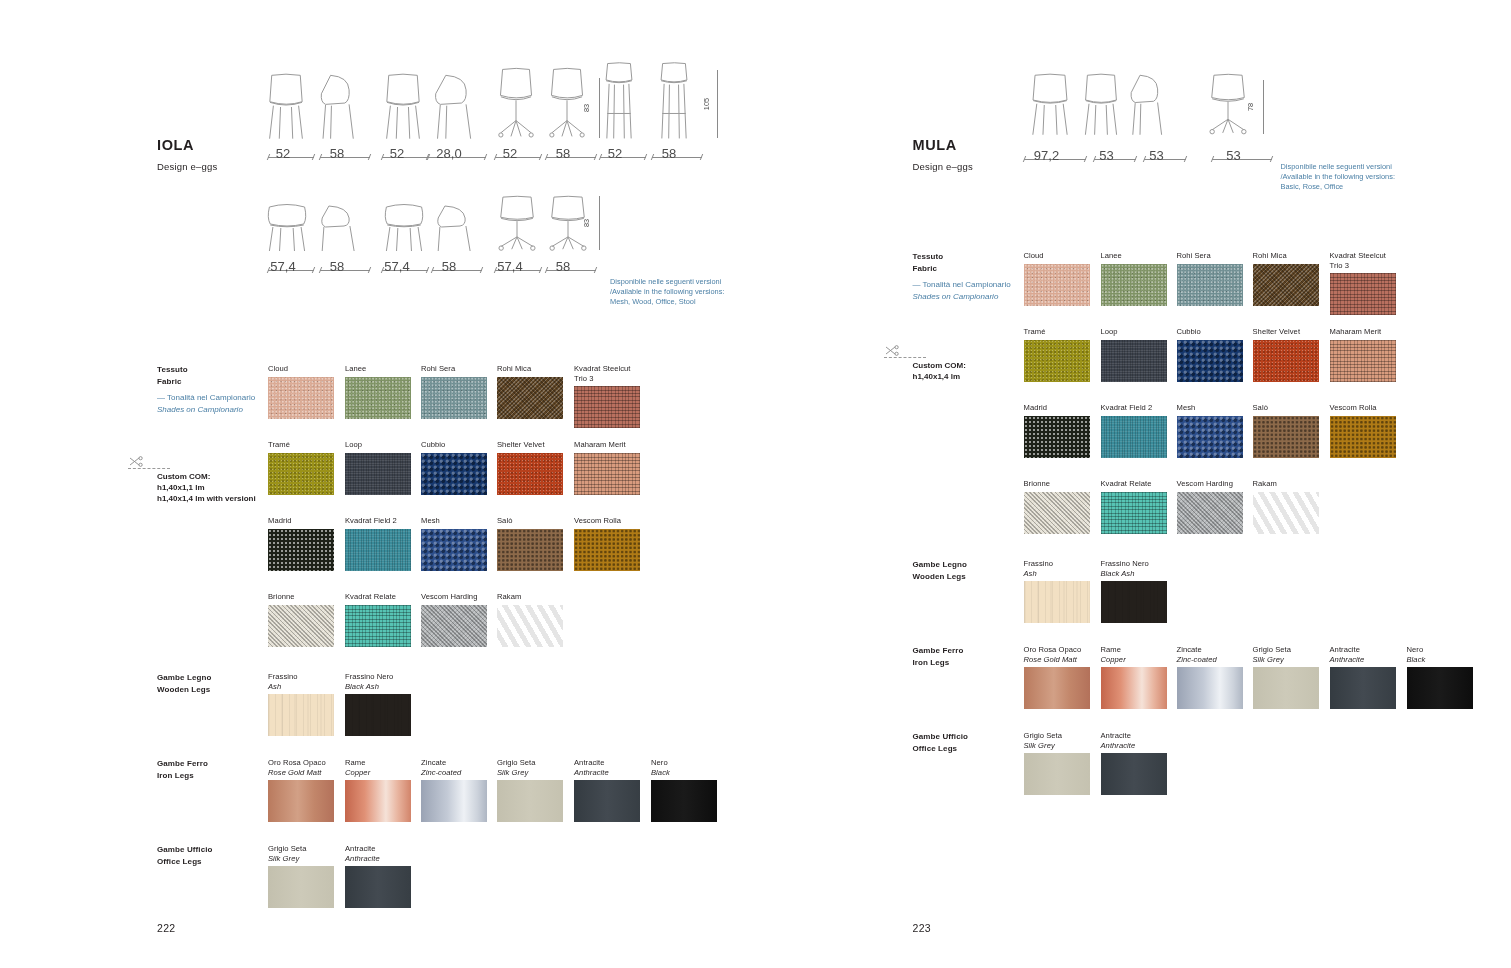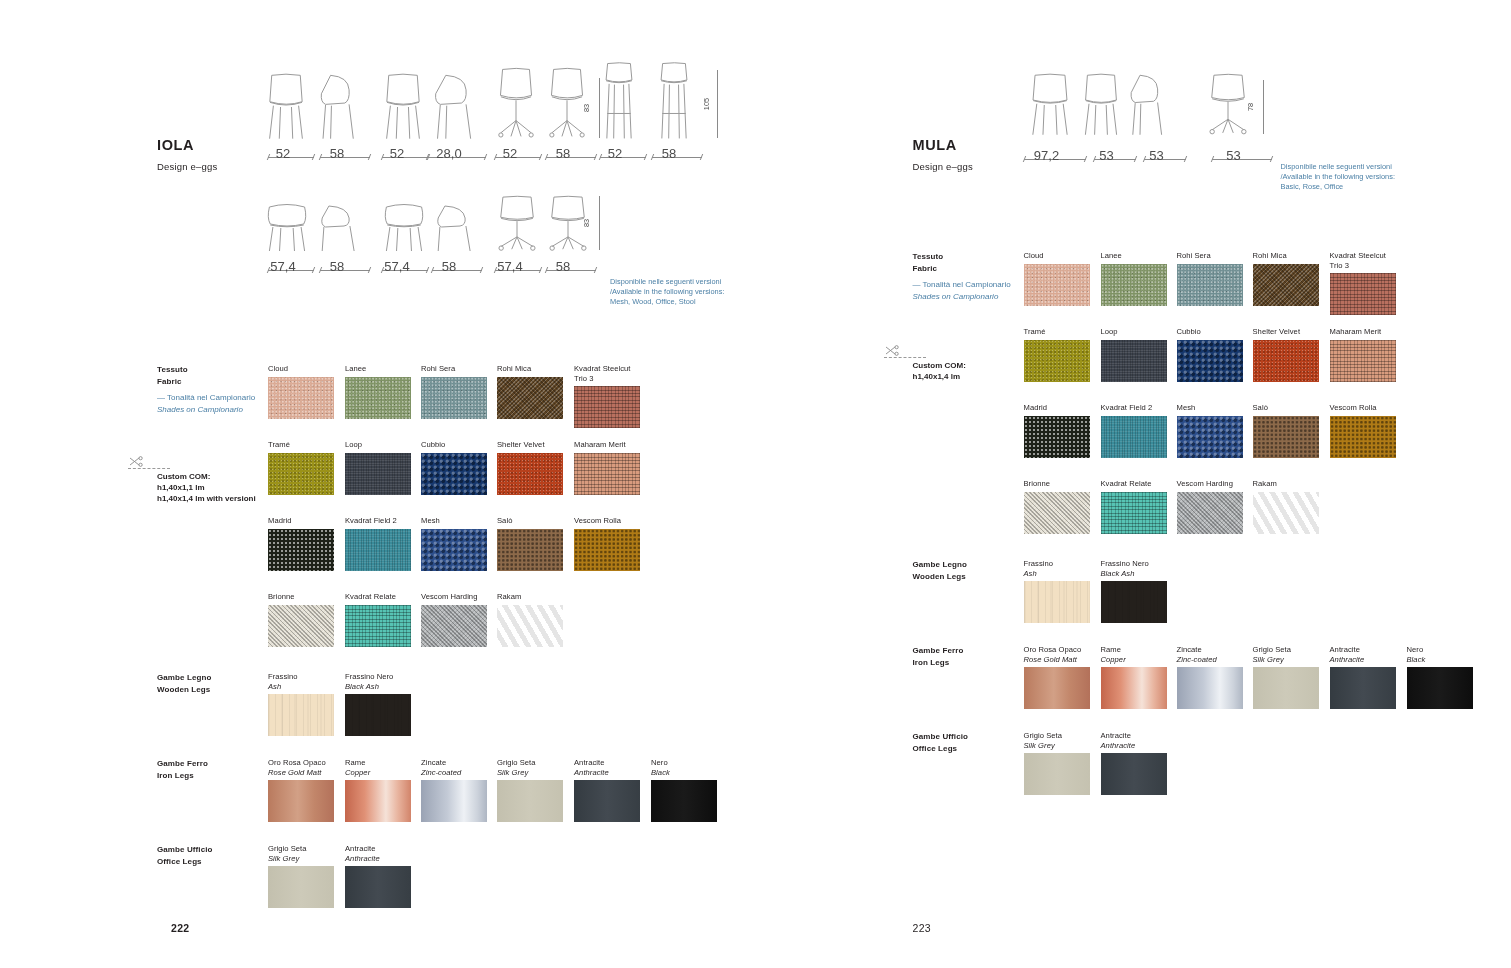--- a/index.html
+++ b/index.html
@@ -121,21 +121,21 @@
     <div class="designer" style="left:157px; top:161px;">Design e–ggs</div>
 
     <div class="drawings" style="left:265px; top:60px; width:460px; height:110px;"></div>
 
     <div class="avail-note" style="left:610px; top:277px;">
       <div>Disponibile nelle seguenti versioni</div>
       <div>/Available in the following versions:</div>
       <div>Mesh, Wood, Office, Stool</div>
     </div>
 
-    <div class="pagenum" style="left:171px;font-weight:bold;">222</div>
+    <div class="pagenum" style="left:157px;">222</div>
   <div class="chair" style="left: 265px; top: 74px;">
         <svg width="42" height="66" viewBox="0 0 42 66">
           <path d="M6.72 1.32 q14.280000000000001 -2.31 28.560000000000002 0  l1.89 26.400000000000002 q-15.54 4.95 -32.34 0 z"></path>
           <path d="M5.04 28.38 q15.96 5.28 31.92 0"></path>
           <path d="M8.4 31.68 l-3.78 33"></path>
           <path d="M33.6 31.68 l3.78 33"></path>
           <path d="M15.54 33 l-1.26 31.68"></path>
           <path d="M26.46 33 l1.26 31.68"></path>
         </svg>
       </div>

